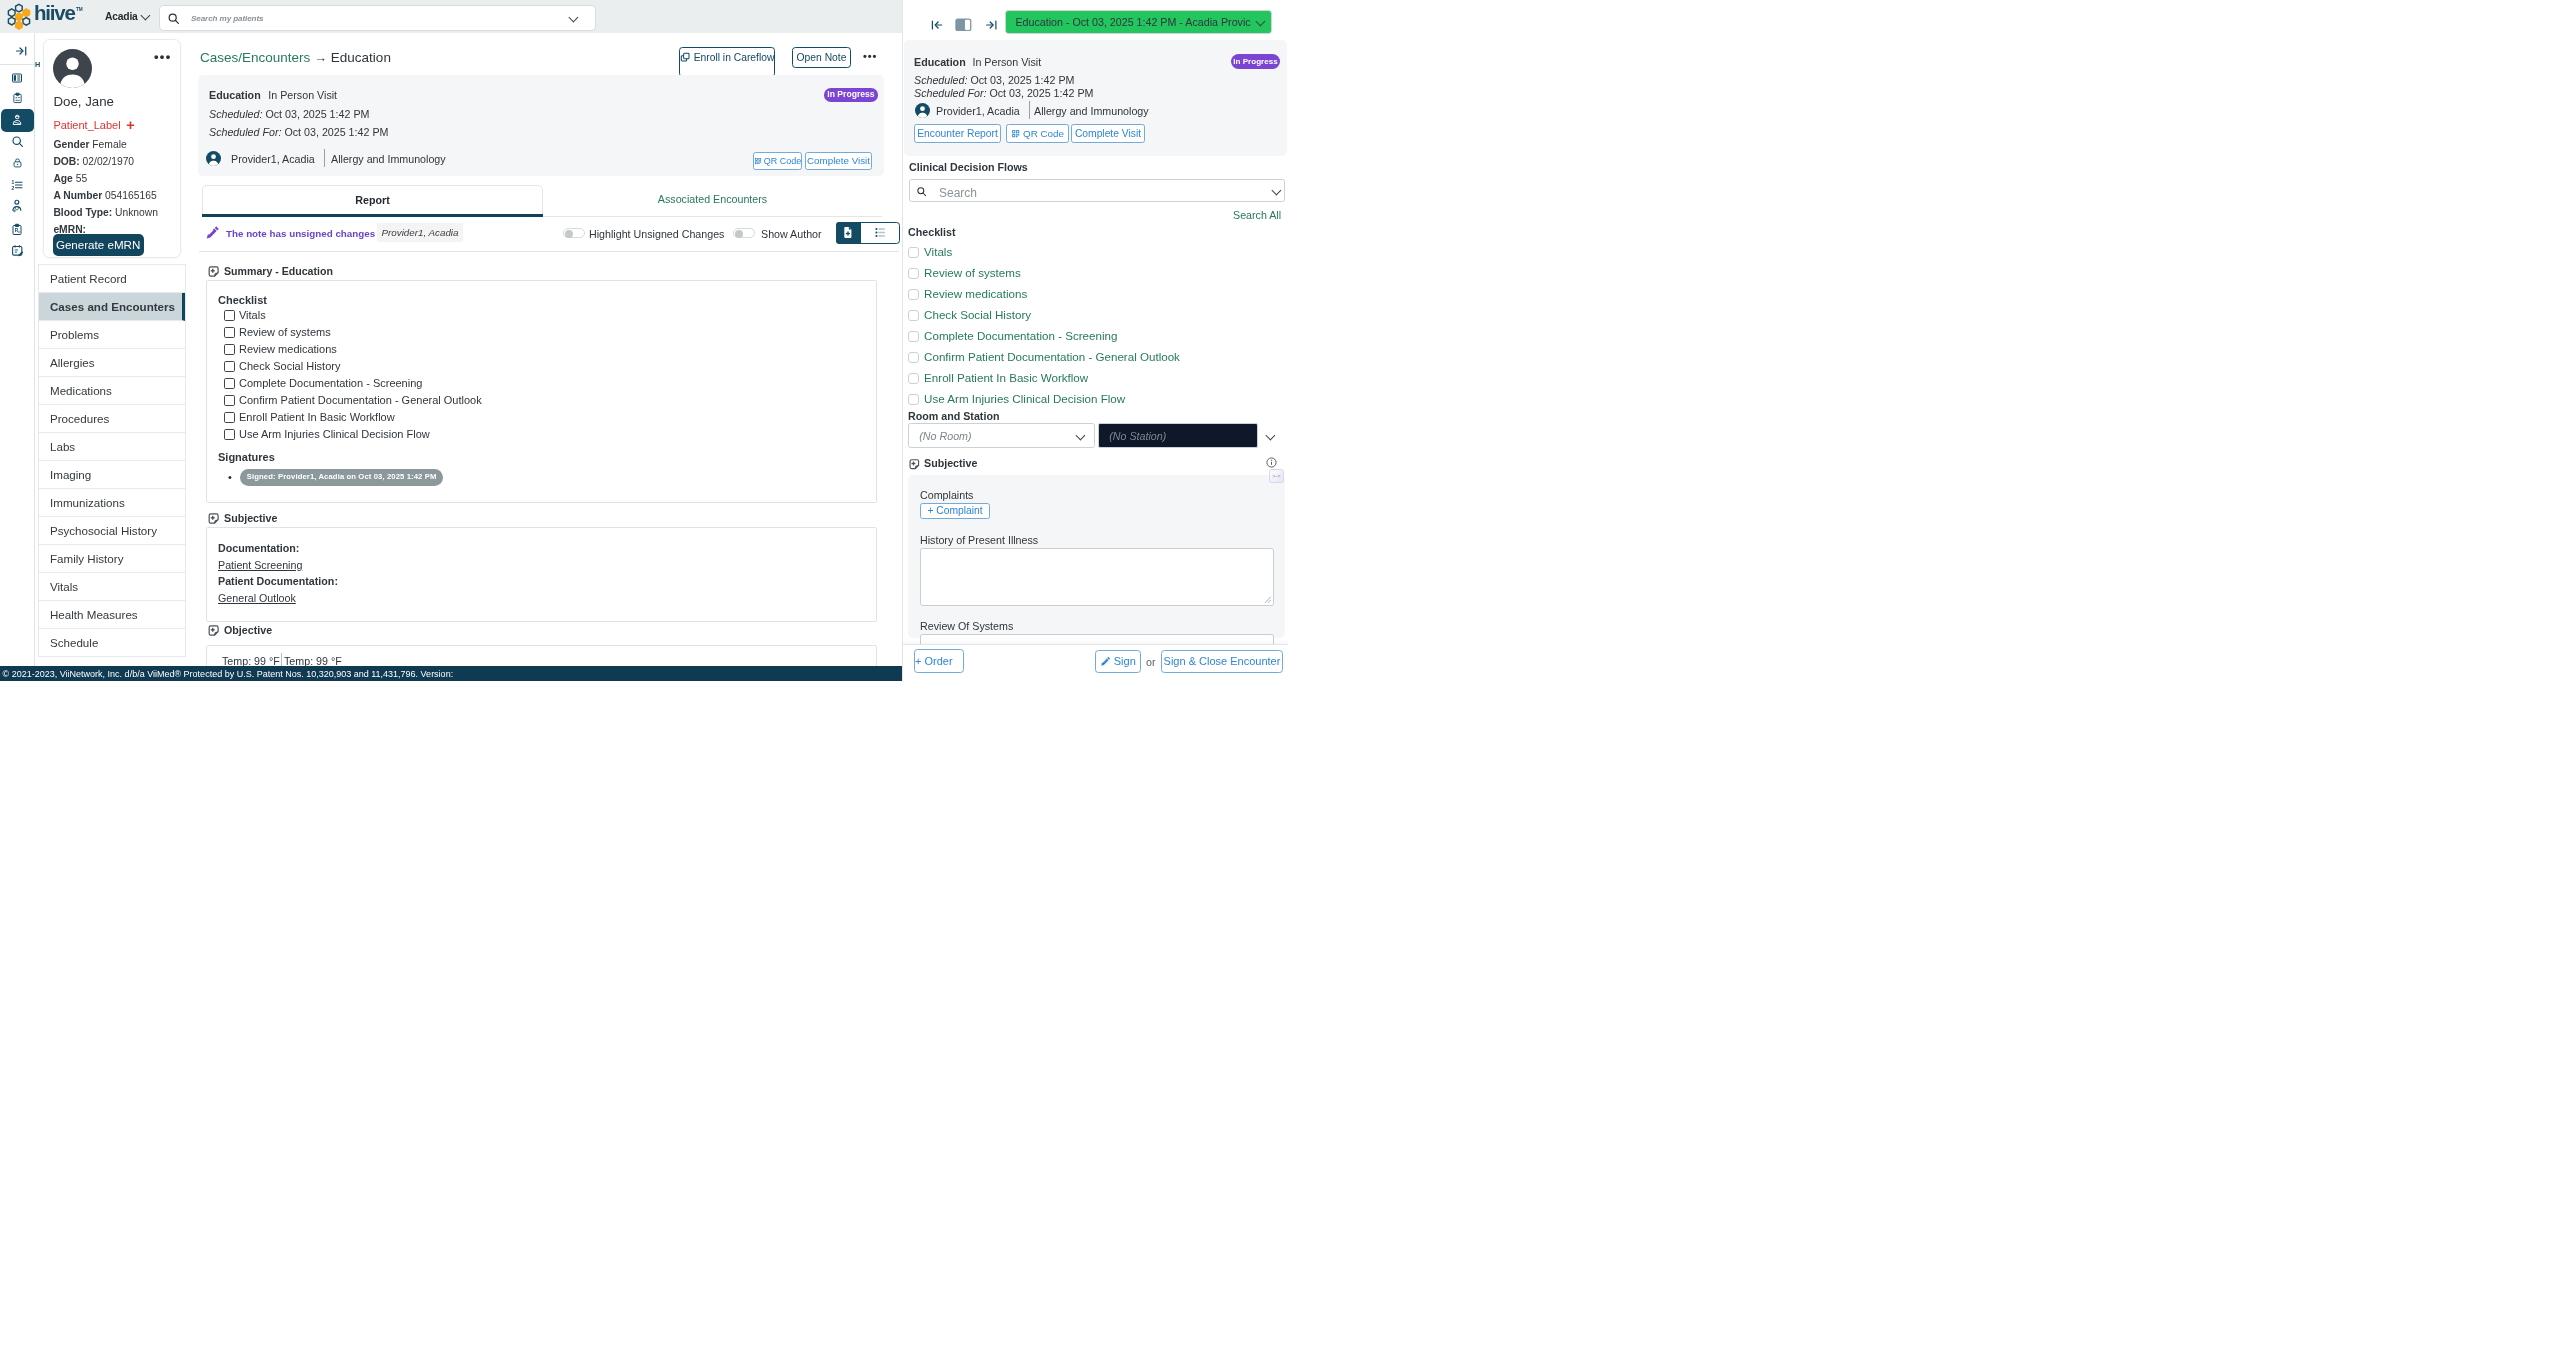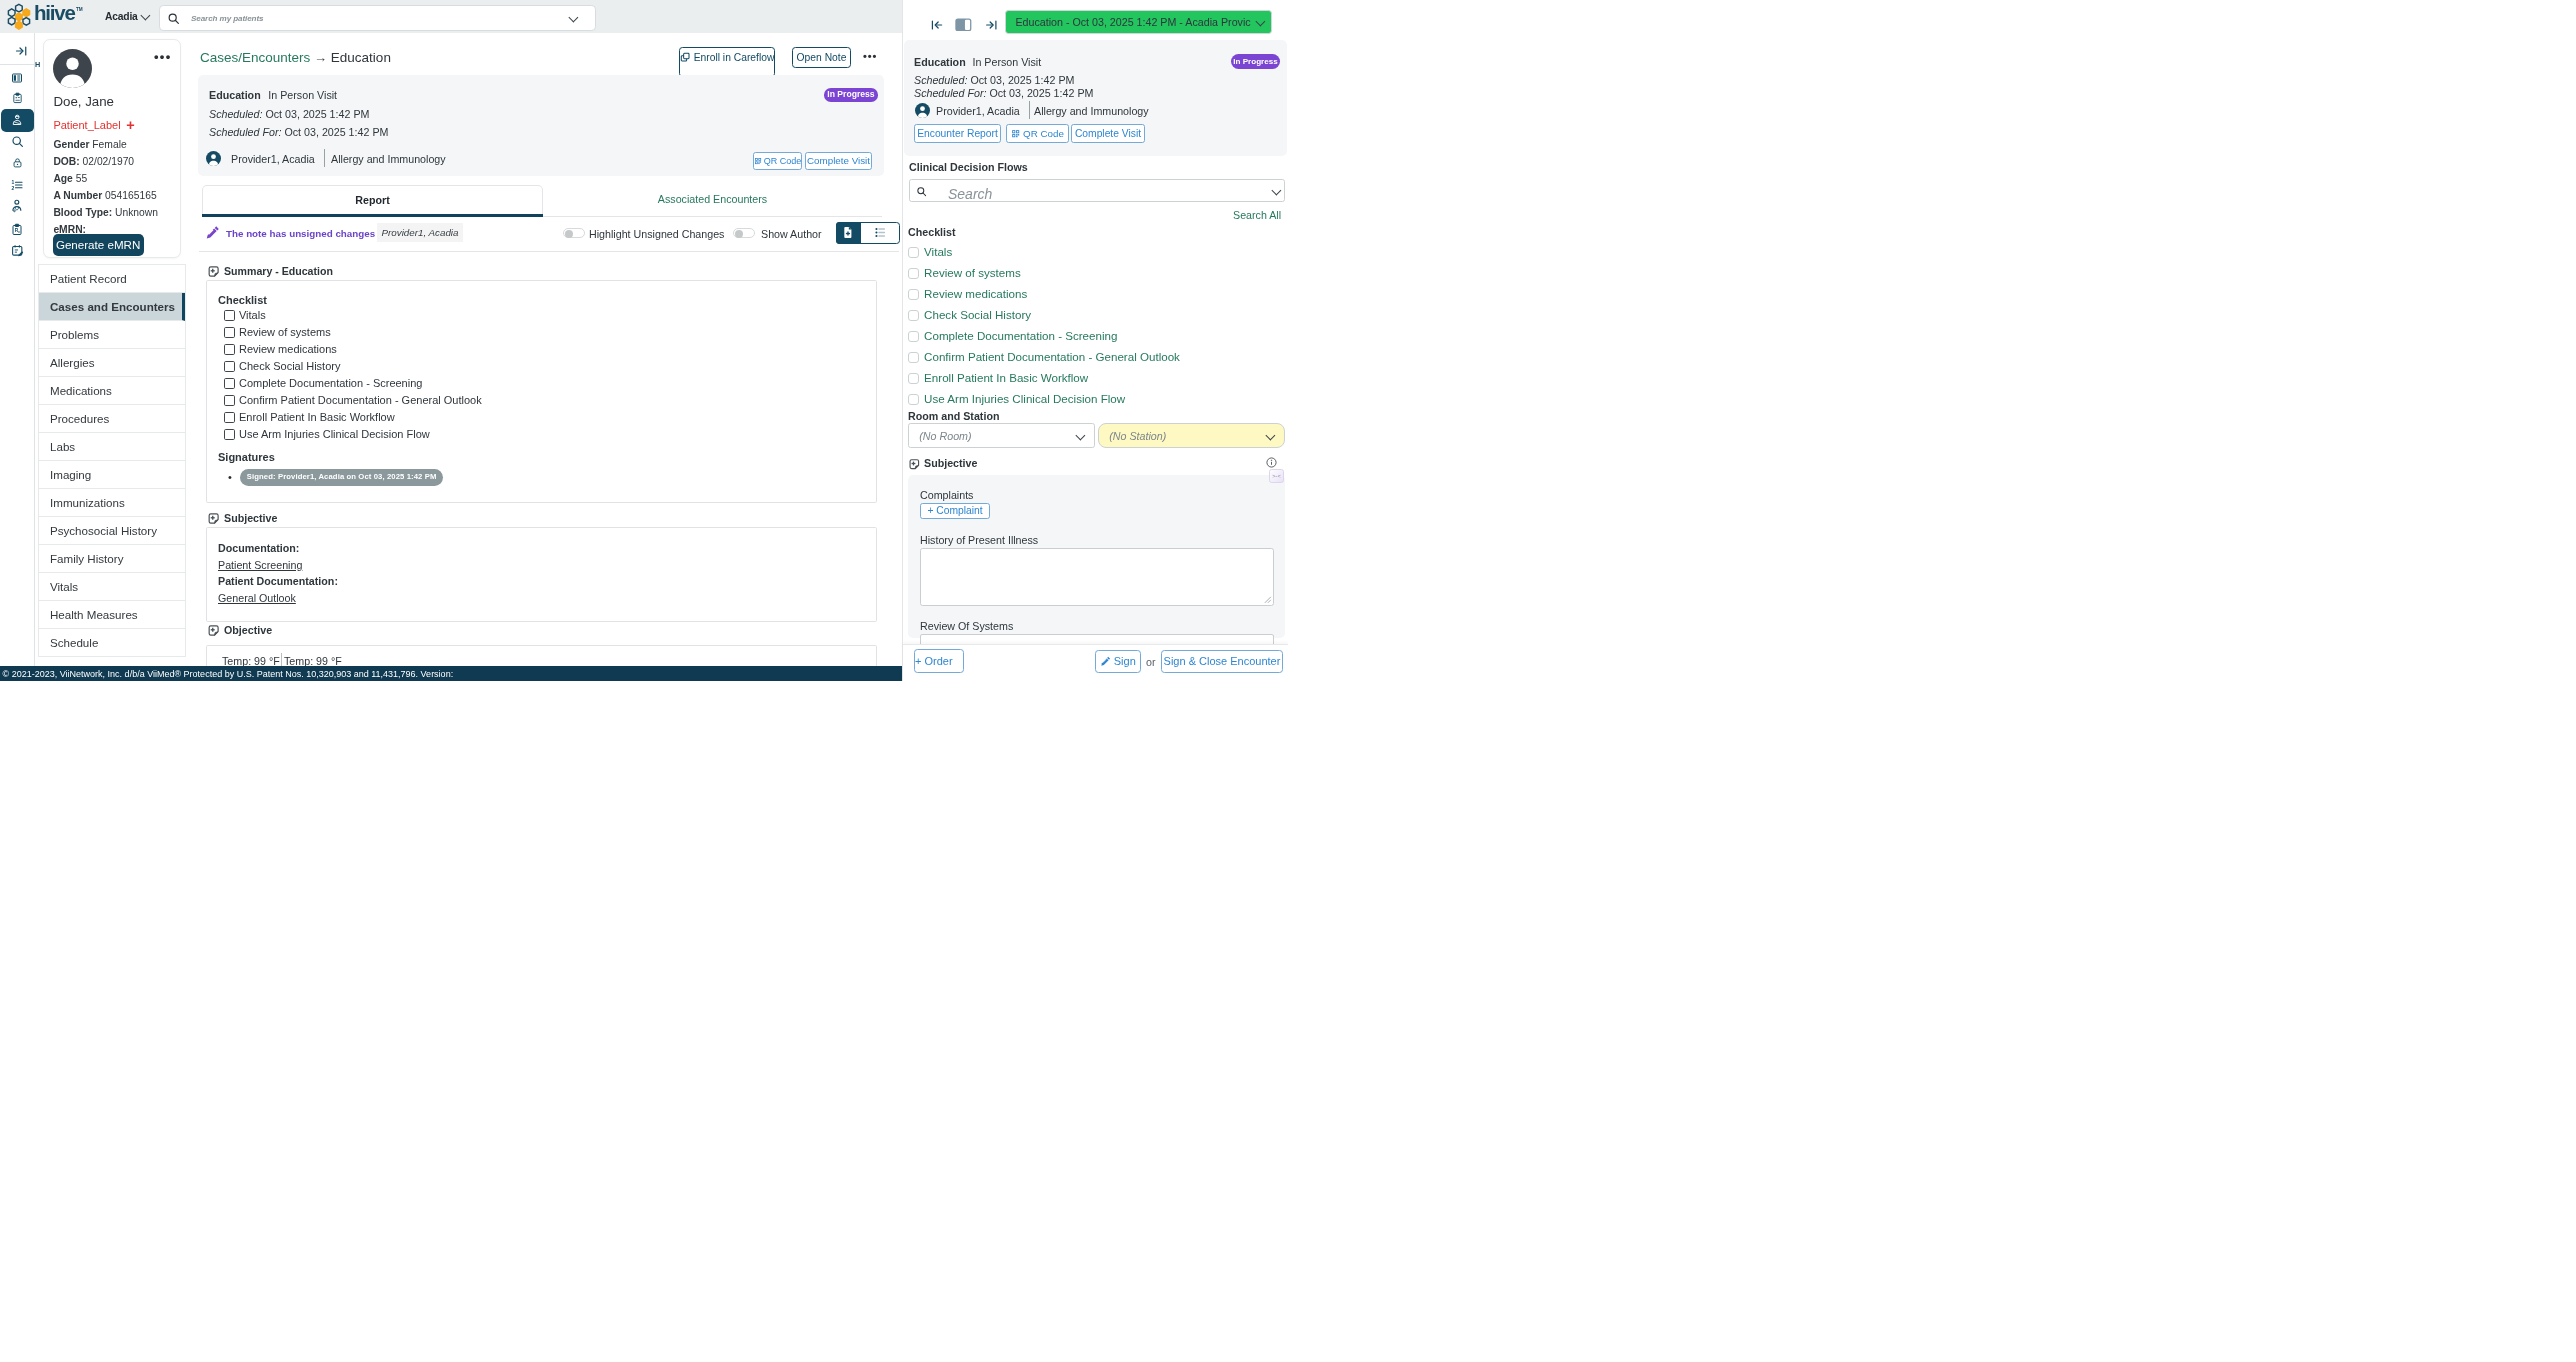--- a/index.html
+++ b/index.html
@@ -382,41 +382,41 @@
           <rect x="13" y="17.4" width="3.6" height="3.6"></rect>
         </svg>QR Code</div>
     <div class="bluebtn abs" style="left:1071px;top:124px;width:74px;height:19px;font-size:10.3px;line-height:17px;text-align:center">Complete Visit</div>
 
     <div class="abs sect" style="left:909px;top:161px">Clinical Decision Flows</div>
     <div class="abs" style="left:909px;top:179px;width:376px;height:23px;border:0.9px solid #ccd1d3;border-radius:2.6px;background:#fff">
       <svg style="position:absolute;left:6px;top:6px" width="11" height="11" viewBox="0 0 24 24">
           <circle cx="10.5" cy="10.5" r="6.5" fill="none" stroke="#2b3237" stroke-width="2.2"></circle>
           <line x1="15.3" y1="15.3" x2="21" y2="21" stroke="#2b3237" stroke-width="2.2" stroke-linecap="round"></line>
         </svg>
-      <span style="position:absolute;left:38px;top:6px;font-size:14px;font-style:italic;color:#8a9398">Search</span>
+      <span style="position:absolute;left:29px;top:6px;font-size:12px;color:#8a9398">Search</span>
       <span class="chev" style="position:absolute;left:363px;top:6.8px"></span>
     </div>
     <div class="abs teal" style="left:1233px;top:209px;font-size:10.7px;white-space:nowrap">Search All</div>
     <div class="abs sect" style="left:908px;top:226px">Checklist</div>
     <div id="rchecklist" class="abs" style="left:908px;top:241px;font-size:11.6px;line-height:21px;color:#26795f">
       <div><span class="cbr"></span>Vitals</div>
       <div><span class="cbr"></span>Review of systems</div>
       <div><span class="cbr"></span>Review medications</div>
       <div><span class="cbr"></span>Check Social History</div>
       <div><span class="cbr"></span>Complete Documentation - Screening</div>
       <div><span class="cbr"></span>Confirm Patient Documentation - General Outlook</div>
       <div><span class="cbr"></span>Enroll Patient In Basic Workflow</div>
       <div><span class="cbr"></span>Use Arm Injuries Clinical Decision Flow</div>
     </div>
     <div class="abs sect" style="left:908px;top:410px">Room and Station</div>
     <div class="abs" style="left:908px;top:423px;width:187px;height:25px;border:0.9px solid #ccd1d3;border-radius:2.6px;background:#fff">
       <span style="position:absolute;left:10.3px;top:6px;font-size:10.7px;font-style:italic;color:#7d868b">(No Room)</span>
       <span class="chev" style="position:absolute;left:168px;top:7.7px"></span>
     </div>
-    <div class="abs" style="left:1098px;top:423px;width:187px;height:25px;border:0.9px solid #ccd1d3;border-radius:8px;background:#fef9c3">
+    <div class="abs" style="left:1098px;top:423px;width:160px;height:25px;border:0.9px solid #ccd1d3;border-radius:2px;background:#0f172a">
       <span style="position:absolute;left:10.3px;top:6px;font-size:10.7px;font-style:italic;color:#7d868b">(No Station)</span>
       <span class="chev" style="position:absolute;left:168px;top:7.7px"></span>
     </div>
 
     <svg class="abs" style="left:908px;top:458px" width="12.4" height="12.4" viewBox="0 0 24 24" fill="none" stroke="#4a5156" stroke-width="2">
         <path d="M7 3.5 h10.5 a3 3 0 0 1 3 3 v7.4 l-6.6 6.6 H7 a3 3 0 0 1 -3 -3 v-11 a3 3 0 0 1 3 -3 z" stroke-width="2.2"></path>
         <line x1="10.6" y1="7" x2="10.6" y2="14.4" stroke-width="2.5"></line>
         <line x1="6.9" y1="10.7" x2="14.3" y2="10.7" stroke-width="2.5"></line>
         <path d="M14.2 20.8 v-3 a2.7 2.7 0 0 1 2.7 -2.7 h3 z" fill="#4a5156" stroke="#4a5156" stroke-width="1.2"></path>
       </svg>

